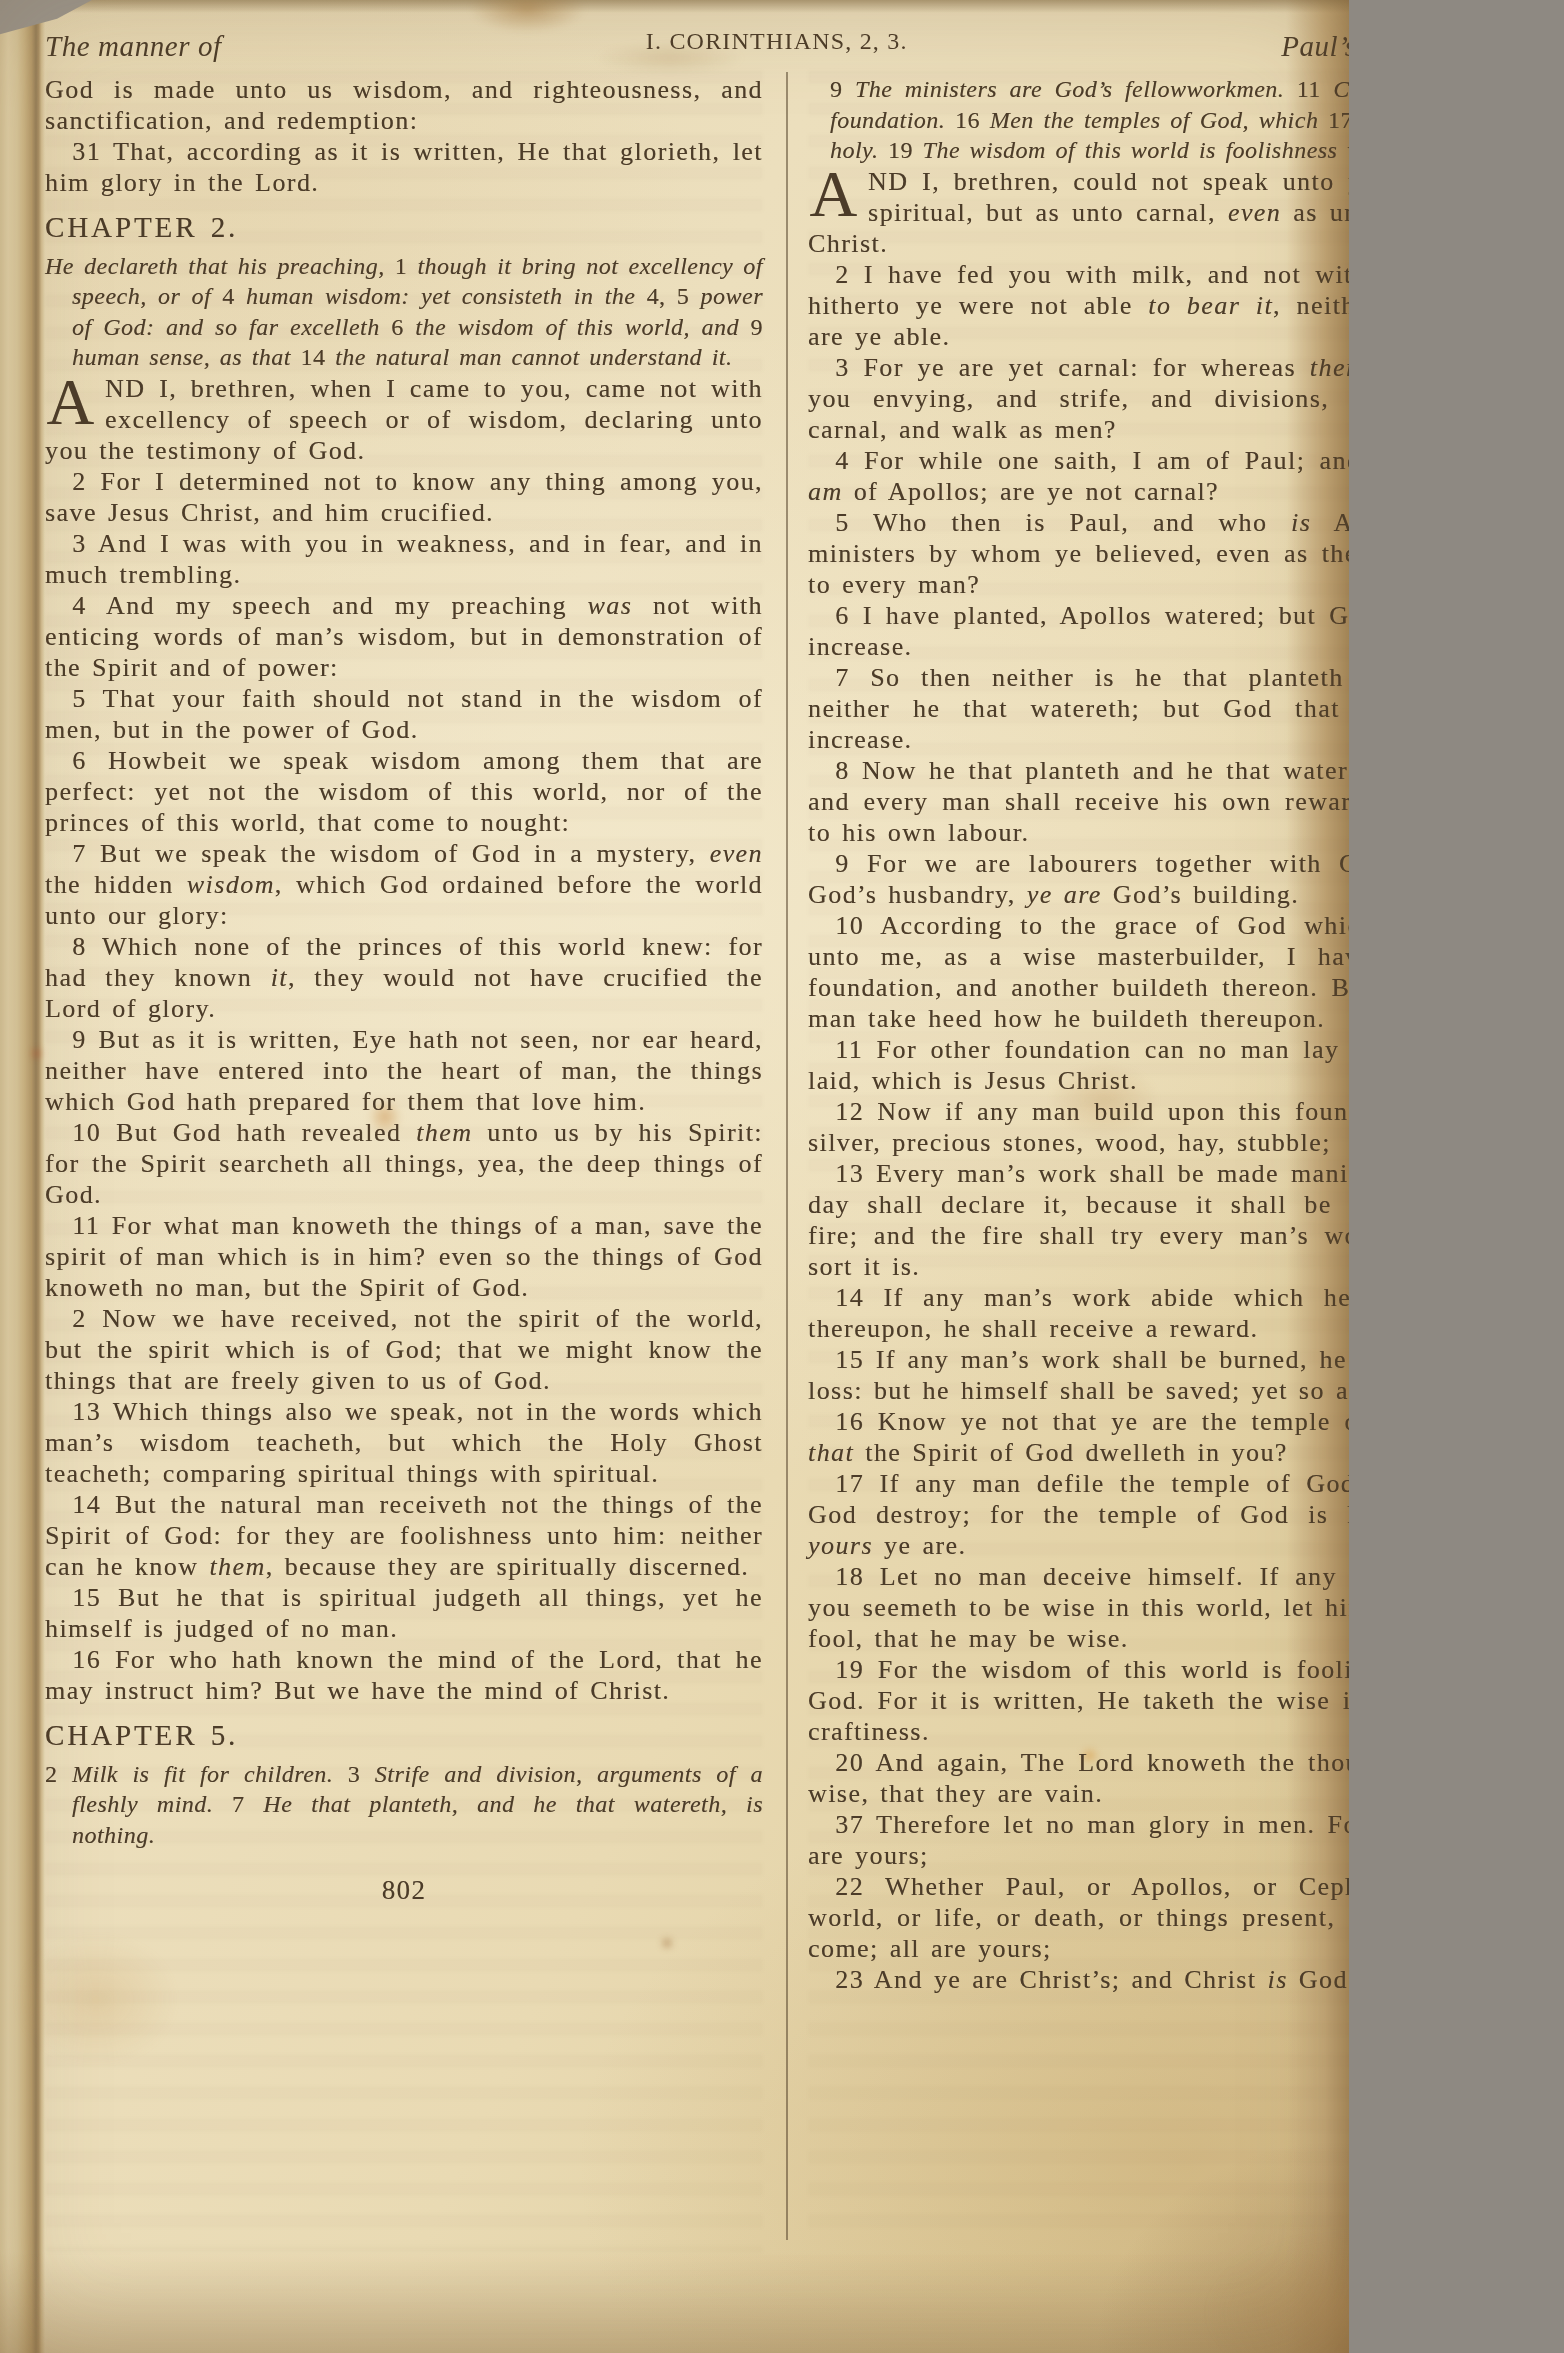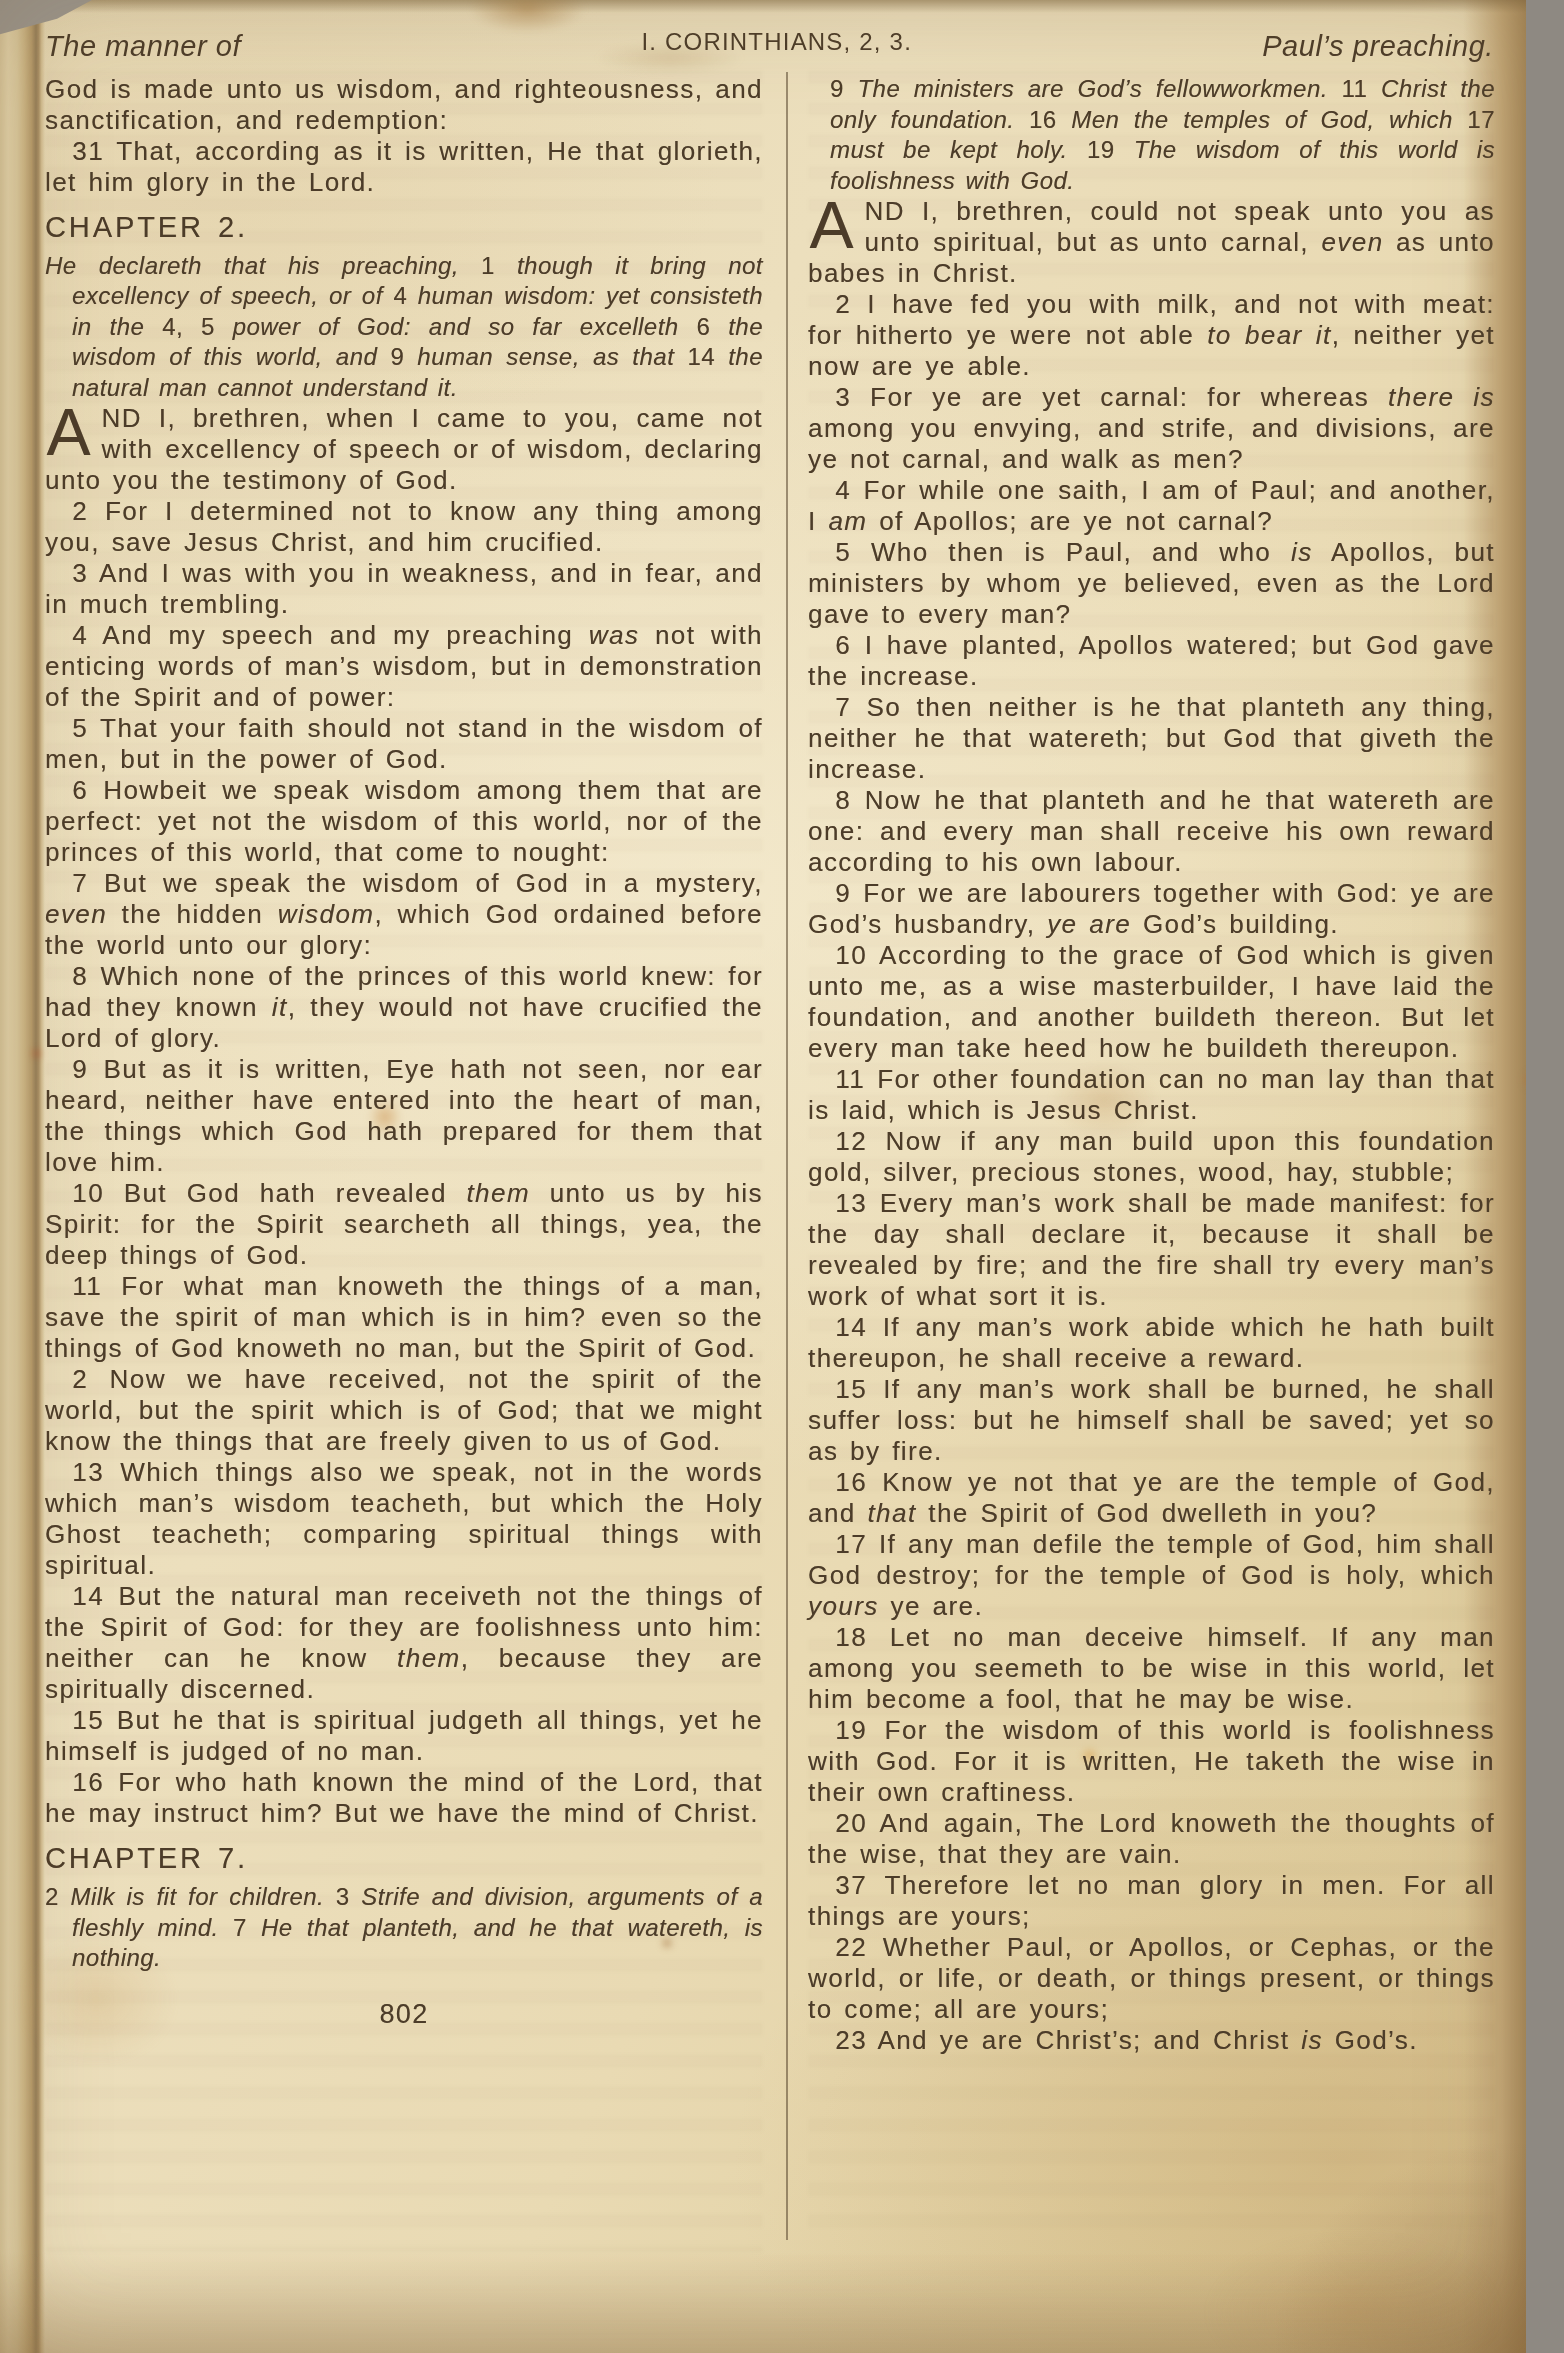--- a/index.html
+++ b/index.html
@@ -1,20 +1,20 @@
 <!DOCTYPE html>
 <html style="font-size:12.5px"><head>
 <meta charset="utf-8">
 <style>
   html,body{margin:0;padding:0;background:#8e8982;}
   .page{
     position:relative;
-    width:1526px;height:2354px;
+    width:1349px;height:2354px;
     overflow:hidden;
-    font-family:Liberation Sans, sans-serif;
+    font-family:Liberation Serif, serif;
     color:#4c3c29;
     background:
       radial-gradient(704px 391px at 15% 8%, rgba(225,205,165,.35), transparent 70%),
       radial-gradient(939px 626px at 88% 92%, rgba(190,155,95,.38), transparent 65%),
       radial-gradient(1174px 782px at 48% 38%, rgba(248,240,216,.55), transparent 75%),
       linear-gradient(115deg,#e7d9b4 0%,#ecdfbd 35%,#e9dab3 60%,#e0ce9f 85%,#d7c292 100%);
   }
   .page::after{
     content:"";position:absolute;inset:0;pointer-events:none;
     box-shadow:inset 0 0 110px rgba(120,90,50,.28);
@@ -105,21 +105,21 @@
       <p class="verse">7 But we speak the wisdom of God in a mystery, <i>even</i> the hidden <i>wisdom</i>, which God ordained before the world unto our glory:</p>
       <p class="verse">8 Which none of the princes of this world knew: for had they known <i>it</i>, they would not have crucified the Lord of glory.</p>
       <p class="verse">9 But as it is written, Eye hath not seen, nor ear heard, neither have entered into the heart of man, the things which God hath prepared for them that love him.</p>
       <p class="verse">10 But God hath revealed <i>them</i> unto us by his Spirit: for the Spirit searcheth all things, yea, the deep things of God.</p>
       <p class="verse">11 For what man knoweth the things of a man, save the spirit of man which is in him? even so the things of God knoweth no man, but the Spirit of God.</p>
       <p class="verse">2 Now we have received, not the spirit of the world, but the spirit which is of God; that we might know the things that are freely given to us of God.</p>
       <p class="verse">13 Which things also we speak, not in the words which man’s wisdom teacheth, but which the Holy Ghost teacheth; comparing spiritual things with spiritual.</p>
       <p class="verse">14 But the natural man receiveth not the things of the Spirit of God: for they are foolishness unto him: neither can he know <i>them</i>, because they are spiritually discerned.</p>
       <p class="verse">15 But he that is spiritual judgeth all things, yet he himself is judged of no man.</p>
       <p class="verse">16 For who hath known the mind of the Lord, that he may instruct him? But we have the mind of Christ.</p>
-      <div class="chapter">CHAPTER 7.</div>
+      <div class="chapter">CHAPTER 5.</div>
       <p class="summary"><span class="rn">2</span> Milk is fit for children. <span class="rn">3</span> Strife and division, arguments of a fleshly mind. <span class="rn">7</span> He that planteth, and he that watereth, is nothing.</p>
       <div class="pagenum">802</div>
     </div>
   <div class="col col-right" id="col-right">
       <p class="summary flush"><span class="rn">9</span> The ministers are God’s fellowworkmen. <span class="rn">11</span> Christ the only foundation. <span class="rn">16</span> Men the temples of God, which <span class="rn">17</span> must be kept holy. <span class="rn">19</span> The wisdom of this world is foolishness with God.</p>
       <p class="verse drop"><span class="dropcap">A</span>ND I, brethren, could not speak unto you as unto spiritual, but as unto carnal, <i>even</i> as unto babes in Christ.</p>
       <p class="verse">2 I have fed you with milk, and not with meat: for hitherto ye were not able <i>to bear it</i>, neither yet now are ye able.</p>
       <p class="verse">3 For ye are yet carnal: for whereas <i>there is</i> among you envying, and strife, and divisions, are ye not carnal, and walk as men?</p>
       <p class="verse">4 For while one saith, I am of Paul; and another, I <i>am</i> of Apollos; are ye not carnal?</p>
       <p class="verse">5 Who then is Paul, and who <i>is</i> Apollos, but ministers by whom ye believed, even as the Lord gave to every man?</p>

